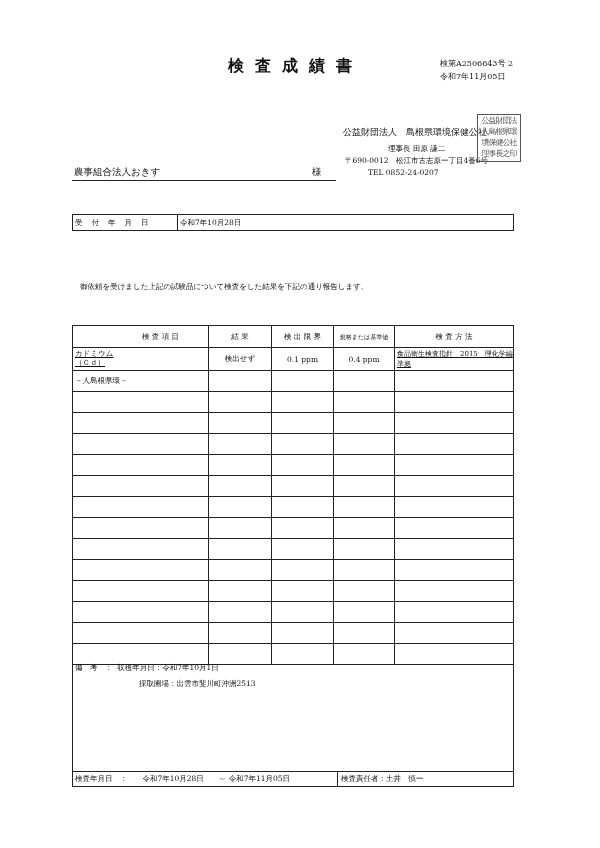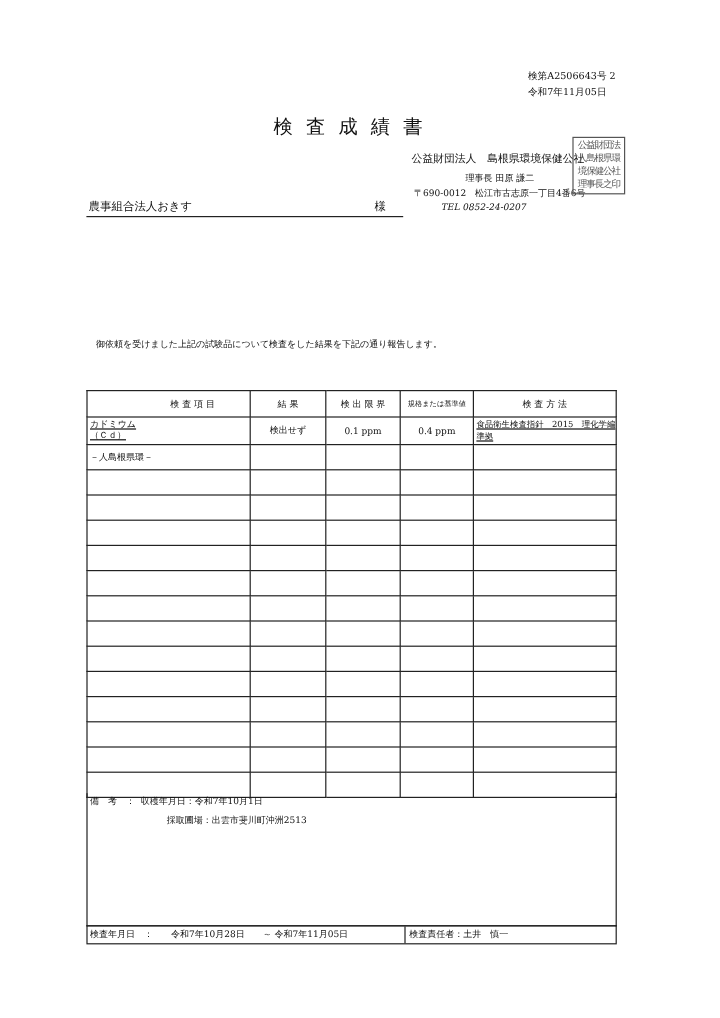--- a/index.html
+++ b/index.html
@@ -1,25 +1,25 @@
 <!DOCTYPE html>
 <html><head>
 <meta charset="utf-8">
 <style>
   html, body { margin: 0; padding: 0; background: #ffffff; }
   body { width: 600px; height: 848px; position: relative; overflow: hidden;
          font-family: "DejaVu Serif", "Liberation Serif", serif; color: #111; }
   .abs { position: absolute; }
-  .title { left: 228px; top: 56px; font-size: 16px; font-weight: normal; letter-spacing: 11px;
-           font-family: "DejaVu Sans", "Liberation Sans", sans-serif; margin-top: 40px; }
+  .title { left: 228px; top: 56px; font-size: 16px; font-weight: bold; letter-spacing: 11px;
+           font-family: "DejaVu Sans", "Liberation Sans", sans-serif; }
   .docno { left: 440px; top: 57px; font-size: 8px; line-height: 13px; }
   .issuer { left: 343px; top: 126px; font-size: 9px; }
   .rep { left: 388px; top: 144px; font-size: 7.5px; }
   .addr { left: 345px; top: 156px; font-size: 7.5px; }
-  .tel { left: 368px; top: 168px; font-size: 7.5px; font-style: italic; }
+  .tel { left: 368px; top: 168px; font-size: 7.5px; }
   .recipient { left: 72px; top: 153px; width: 264px; height: 14px; border-bottom: 1.5px solid #222; font-size: 9.5px; margin-top: 13px; }
   .recipient .name { position: absolute; left: 2px; top: 0; }
   .recipient .sama { position: absolute; left: 240px; top: 0; }
   .seal { left: 477px; top: 114px; width: 42px; height: 46px; border: 1.5px solid #555; color: #555;
           font-size: 8px; line-height: 11px; text-align: center; letter-spacing: -1px; overflow: hidden; }
   .seal span { display: block; }
   table { border-collapse: collapse; position: absolute; }
   td { border: 1.2px solid #222; padding: 0; font-size: 7.5px; vertical-align: middle; }
   .info { left: 72px; top: 214px; width: 442px; }
   .info td { height: 15px; border-width: 1.4px; }
@@ -66,20 +66,24 @@
 <div class="abs tel">TEL 0852-24-0207</div>
 <div class="abs seal">
   <span>公益財団法</span>
   <span>人島根県環</span>
   <span>境保健公社</span>
   <span>理事長之印</span>
 </div>
 
 <table class="info">
   <tbody>
+  <tr>
+    <td class="lbl">受付年月日</td>
+    <td class="val">令和7年10月28日</td>
+  </tr>
 </tbody>
   </table>
 
 <div class="abs intro">御依頼を受けました上記の試験品について検査をした結果を下記の通り報告します。</div>
 
 <table class="results">
   <tbody>
       <tr class="hdr">
     <td class="c1">検 査 項 目</td>
     <td class="c2">結 果</td>

